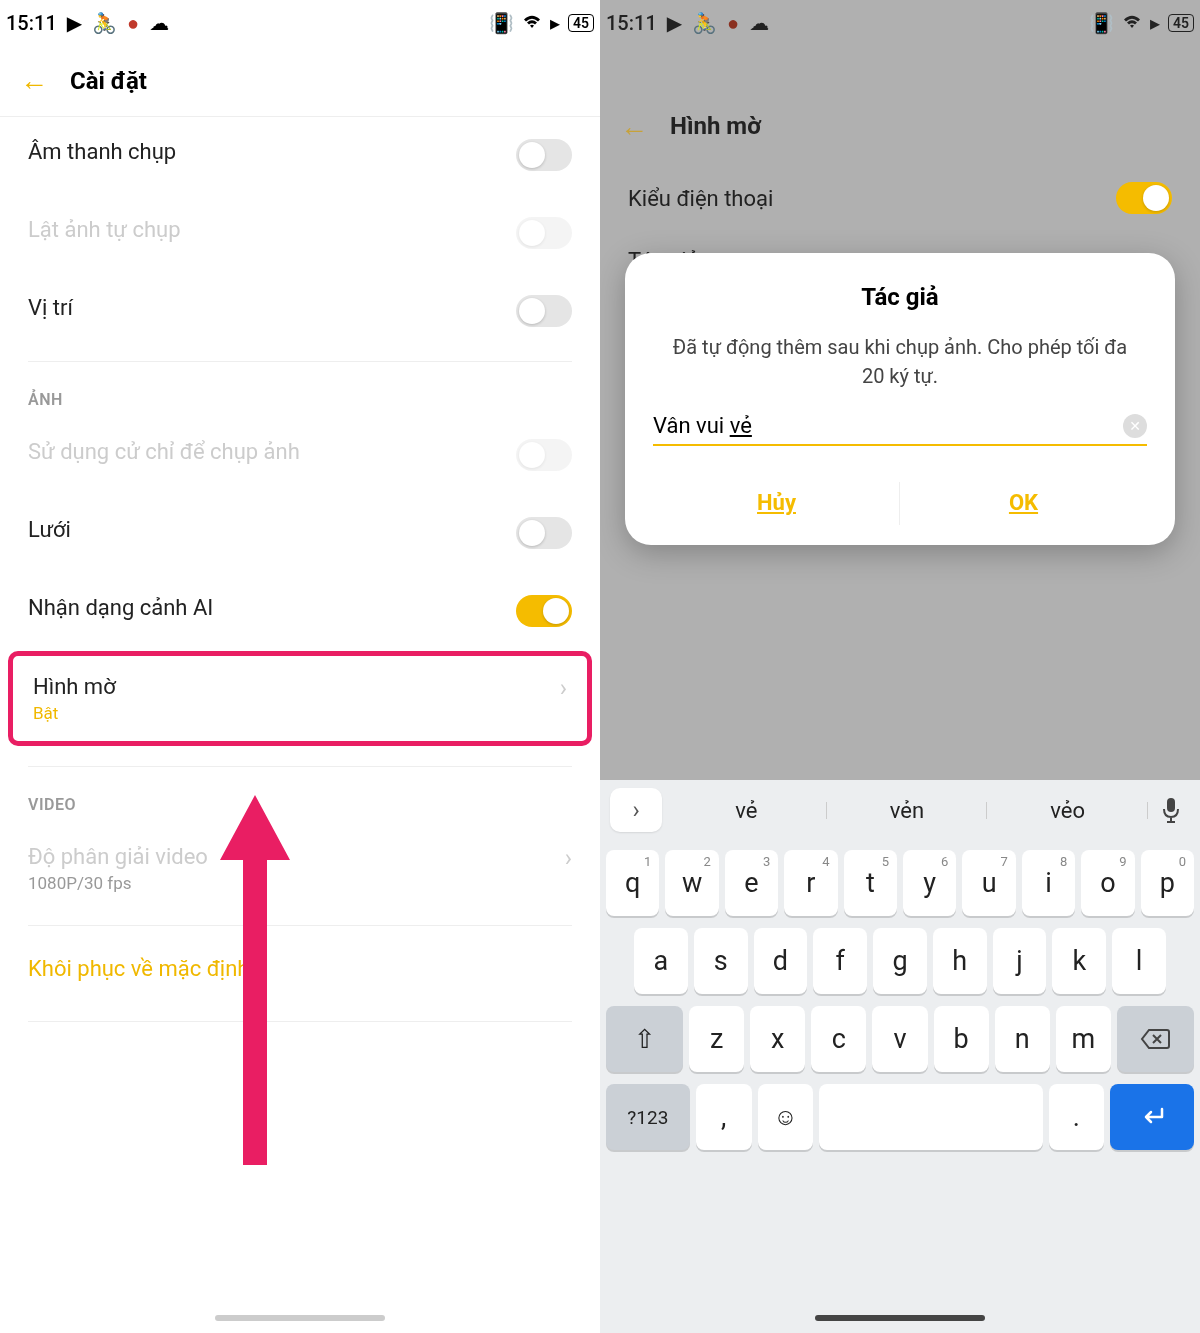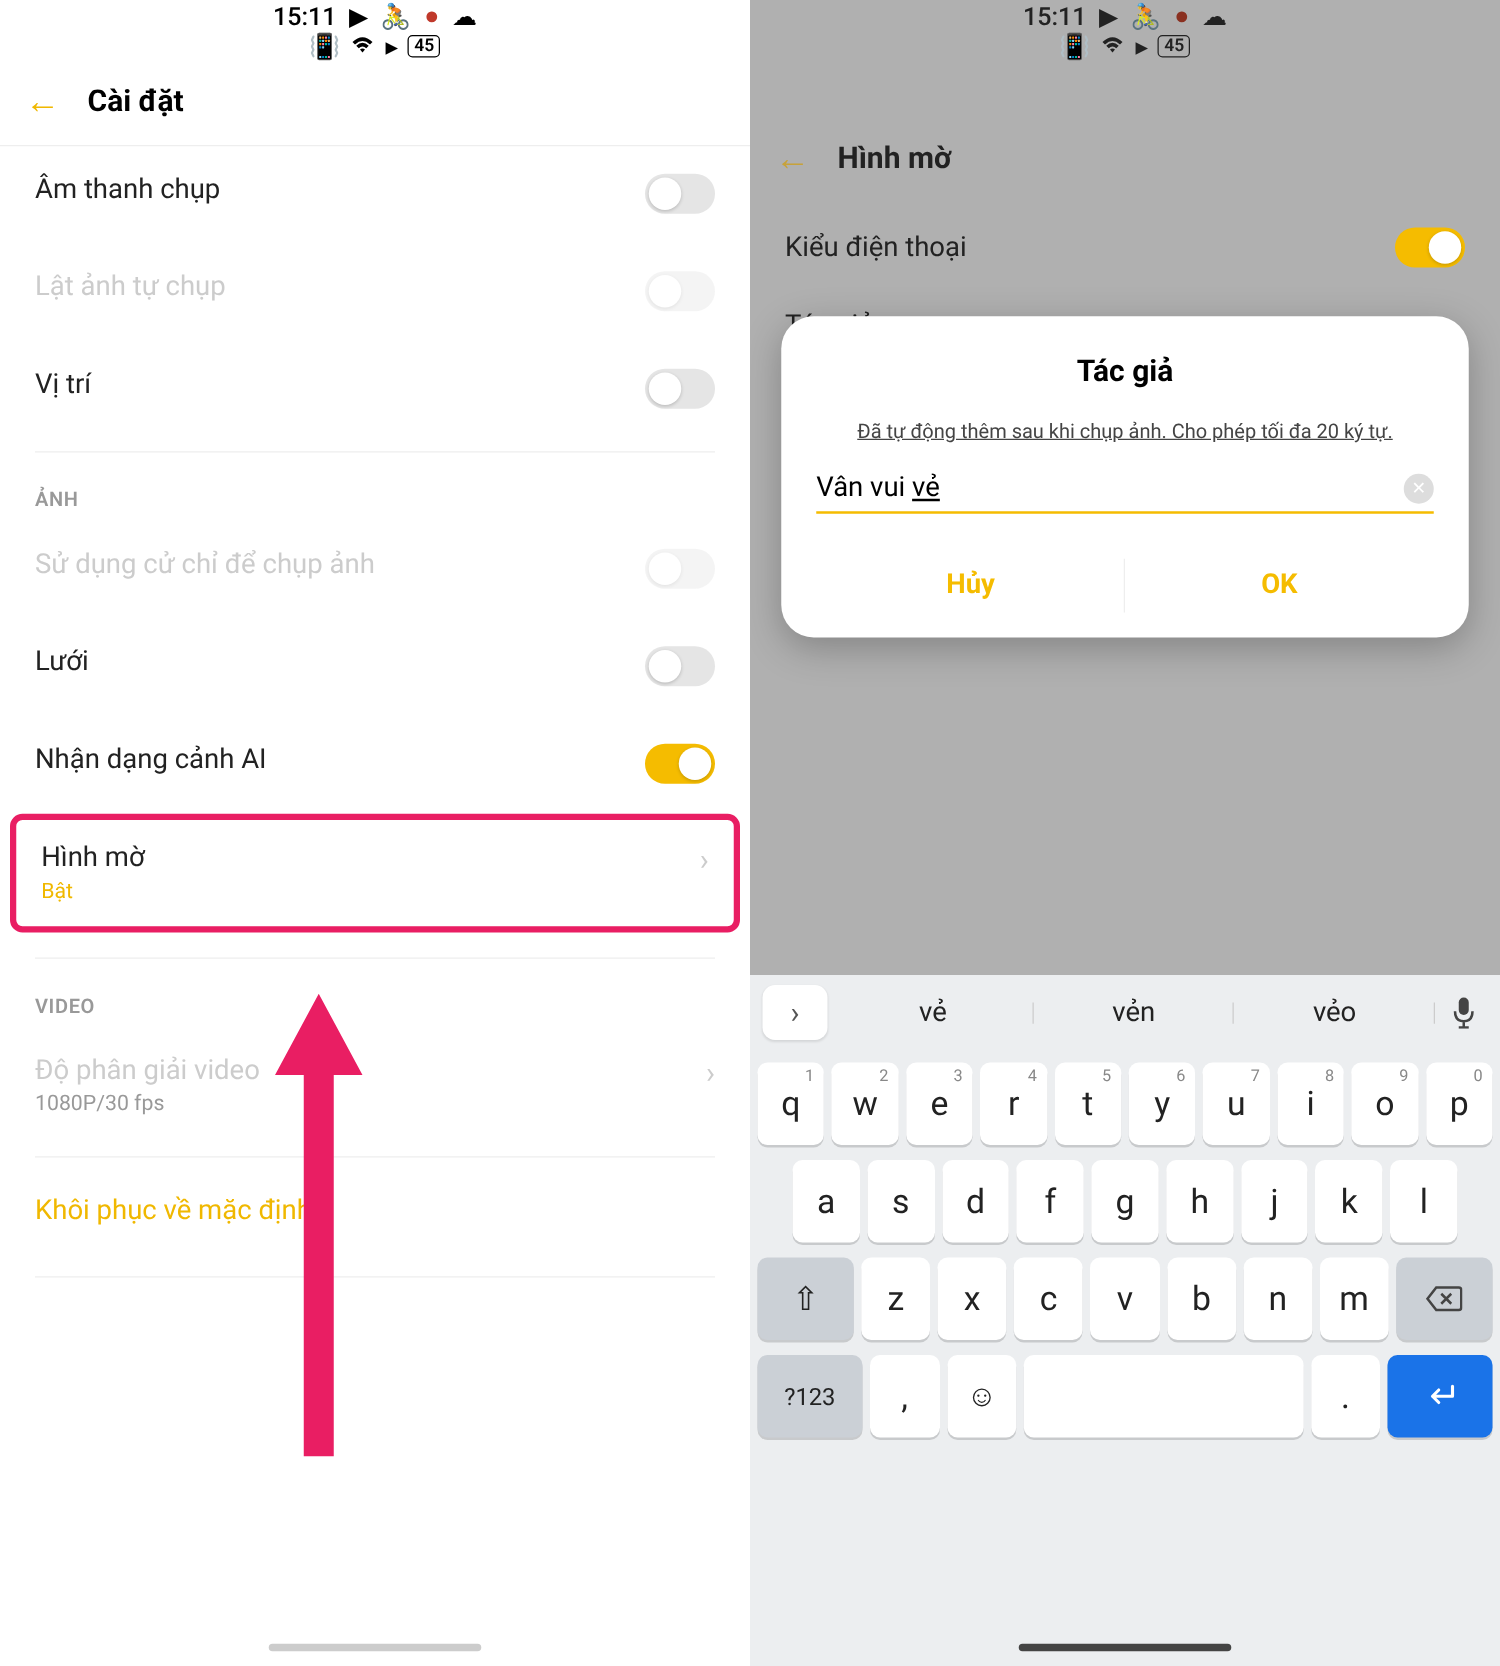--- a/index.html
+++ b/index.html
@@ -2,21 +2,21 @@
 <html><head>
 <meta charset="utf-8">
 <style>
 * { margin: 0; padding: 0; box-sizing: border-box; font-family: -apple-system, BlinkMacSystemFont, "Segoe UI", Roboto, sans-serif; }
 body { background: #fff; width: 1200px; height: 1333px; display: flex; overflow: hidden; }
 .screen { width: 600px; height: 100%; position: relative; overflow: hidden; }
 .screen-left { background: #fff; }
 .screen-right { background: #b0b0b0; }
 
 
-.status-bar { height: 45px; display: flex; align-items: center; justify-content: space-between; padding: 0 21px; font-size: 20px; font-weight: 500; flex-direction: column; }
+.status-bar { height: 45px; display: flex; align-items: center; justify-content: space-between; padding: 0 6px; font-size: 20px; font-weight: 500; }
 .sb-left { display: flex; align-items: center; gap: 10px; }
 .sb-right { display: flex; align-items: center; gap: 8px; }
 .sb-icon { display: inline-block; }
 
 
 .header { display: flex; align-items: center; height: 72px; padding: 0 20px; gap: 22px; border-bottom: 1px solid #eee; }
 .back-arrow { color: #f0b800; font-size: 28px; font-weight: bold; }
 .header-title { font-size: 24px; font-weight: 700; }
 
 
@@ -55,27 +55,27 @@
 .dim-content { position: absolute; inset: 0; }
 .right-header { display: flex; align-items: center; height: 72px; padding: 0 20px; gap: 22px; margin-top: 45px; }
 .right-header .back-arrow { color: #c7a23a; }
 .right-header .header-title { color: #222; }
 .right-row { display: flex; align-items: center; justify-content: space-between; padding: 20px 28px; font-size: 22px; color: #222; }
 .right-author-label { padding: 14px 28px 4px; font-size: 22px; color: #222; }
 
 
 .dialog { position: absolute; left: 25px; right: 25px; top: 253px; background: #fff; border-radius: 26px; padding: 30px 28px 12px; box-shadow: 0 8px 30px rgba(0,0,0,0.25); }
 .dialog-title { text-align: center; font-size: 24px; font-weight: 700; margin-bottom: 22px; }
-.dialog-desc { text-align: center; font-size: 16px; color: #444; line-height: 1.45; margin-bottom: 22px; padding: 0 8px; text-decoration: underline; }
+.dialog-desc { text-align: center; font-size: 20px; color: #444; line-height: 1.45; margin-bottom: 22px; padding: 0 8px; }
 .dialog-input-row { display: flex; align-items: center; border-bottom: 2px solid #f5bc00; padding-bottom: 6px; margin-bottom: 28px; }
 .dialog-input { flex: 1; font-size: 22px; border: none; outline: none; }
 .dialog-input .underline { text-decoration: underline; }
 .clear-btn { width: 24px; height: 24px; border-radius: 50%; background: #ddd; color: #fff; display: flex; align-items: center; justify-content: center; font-size: 14px; }
 .dialog-actions { display: flex; border-top: 0; }
-.dialog-btn { flex: 1; text-align: center; padding: 16px 0 18px; font-size: 22px; font-weight: 700; color: #f5bc00; position: relative; }
+.dialog-btn { flex: 1; text-align: center; padding: 16px 0 18px; font-size: 22px; font-weight: 700; color: #f5bc00; position: relative; text-decoration: underline; }
 .dialog-btn:first-child::after { content: ""; position: absolute; right: 0; top: 8px; bottom: 8px; width: 1px; background: #eee; }
 
 
 .suggest-bar { position: absolute; left: 0; right: 0; top: 780px; height: 60px; background: #eceef0; display: flex; align-items: center; padding: 6px 10px; gap: 8px; }
 .suggest-expand { width: 52px; height: 44px; background: #fff; border-radius: 10px; display: flex; align-items: center; justify-content: center; font-size: 24px; color: #555; box-shadow: 0 1px 2px rgba(0,0,0,0.1); }
 .suggest-item { flex: 1; text-align: center; font-size: 22px; color: #222; position: relative; }
 .suggest-item:not(:last-of-type)::after { content: ""; position: absolute; right: -4px; top: 4px; bottom: 4px; width: 1px; background: #ccc; }
 .mic-icon { width: 38px; display: flex; align-items: center; justify-content: center; font-size: 24px; }
 
 

